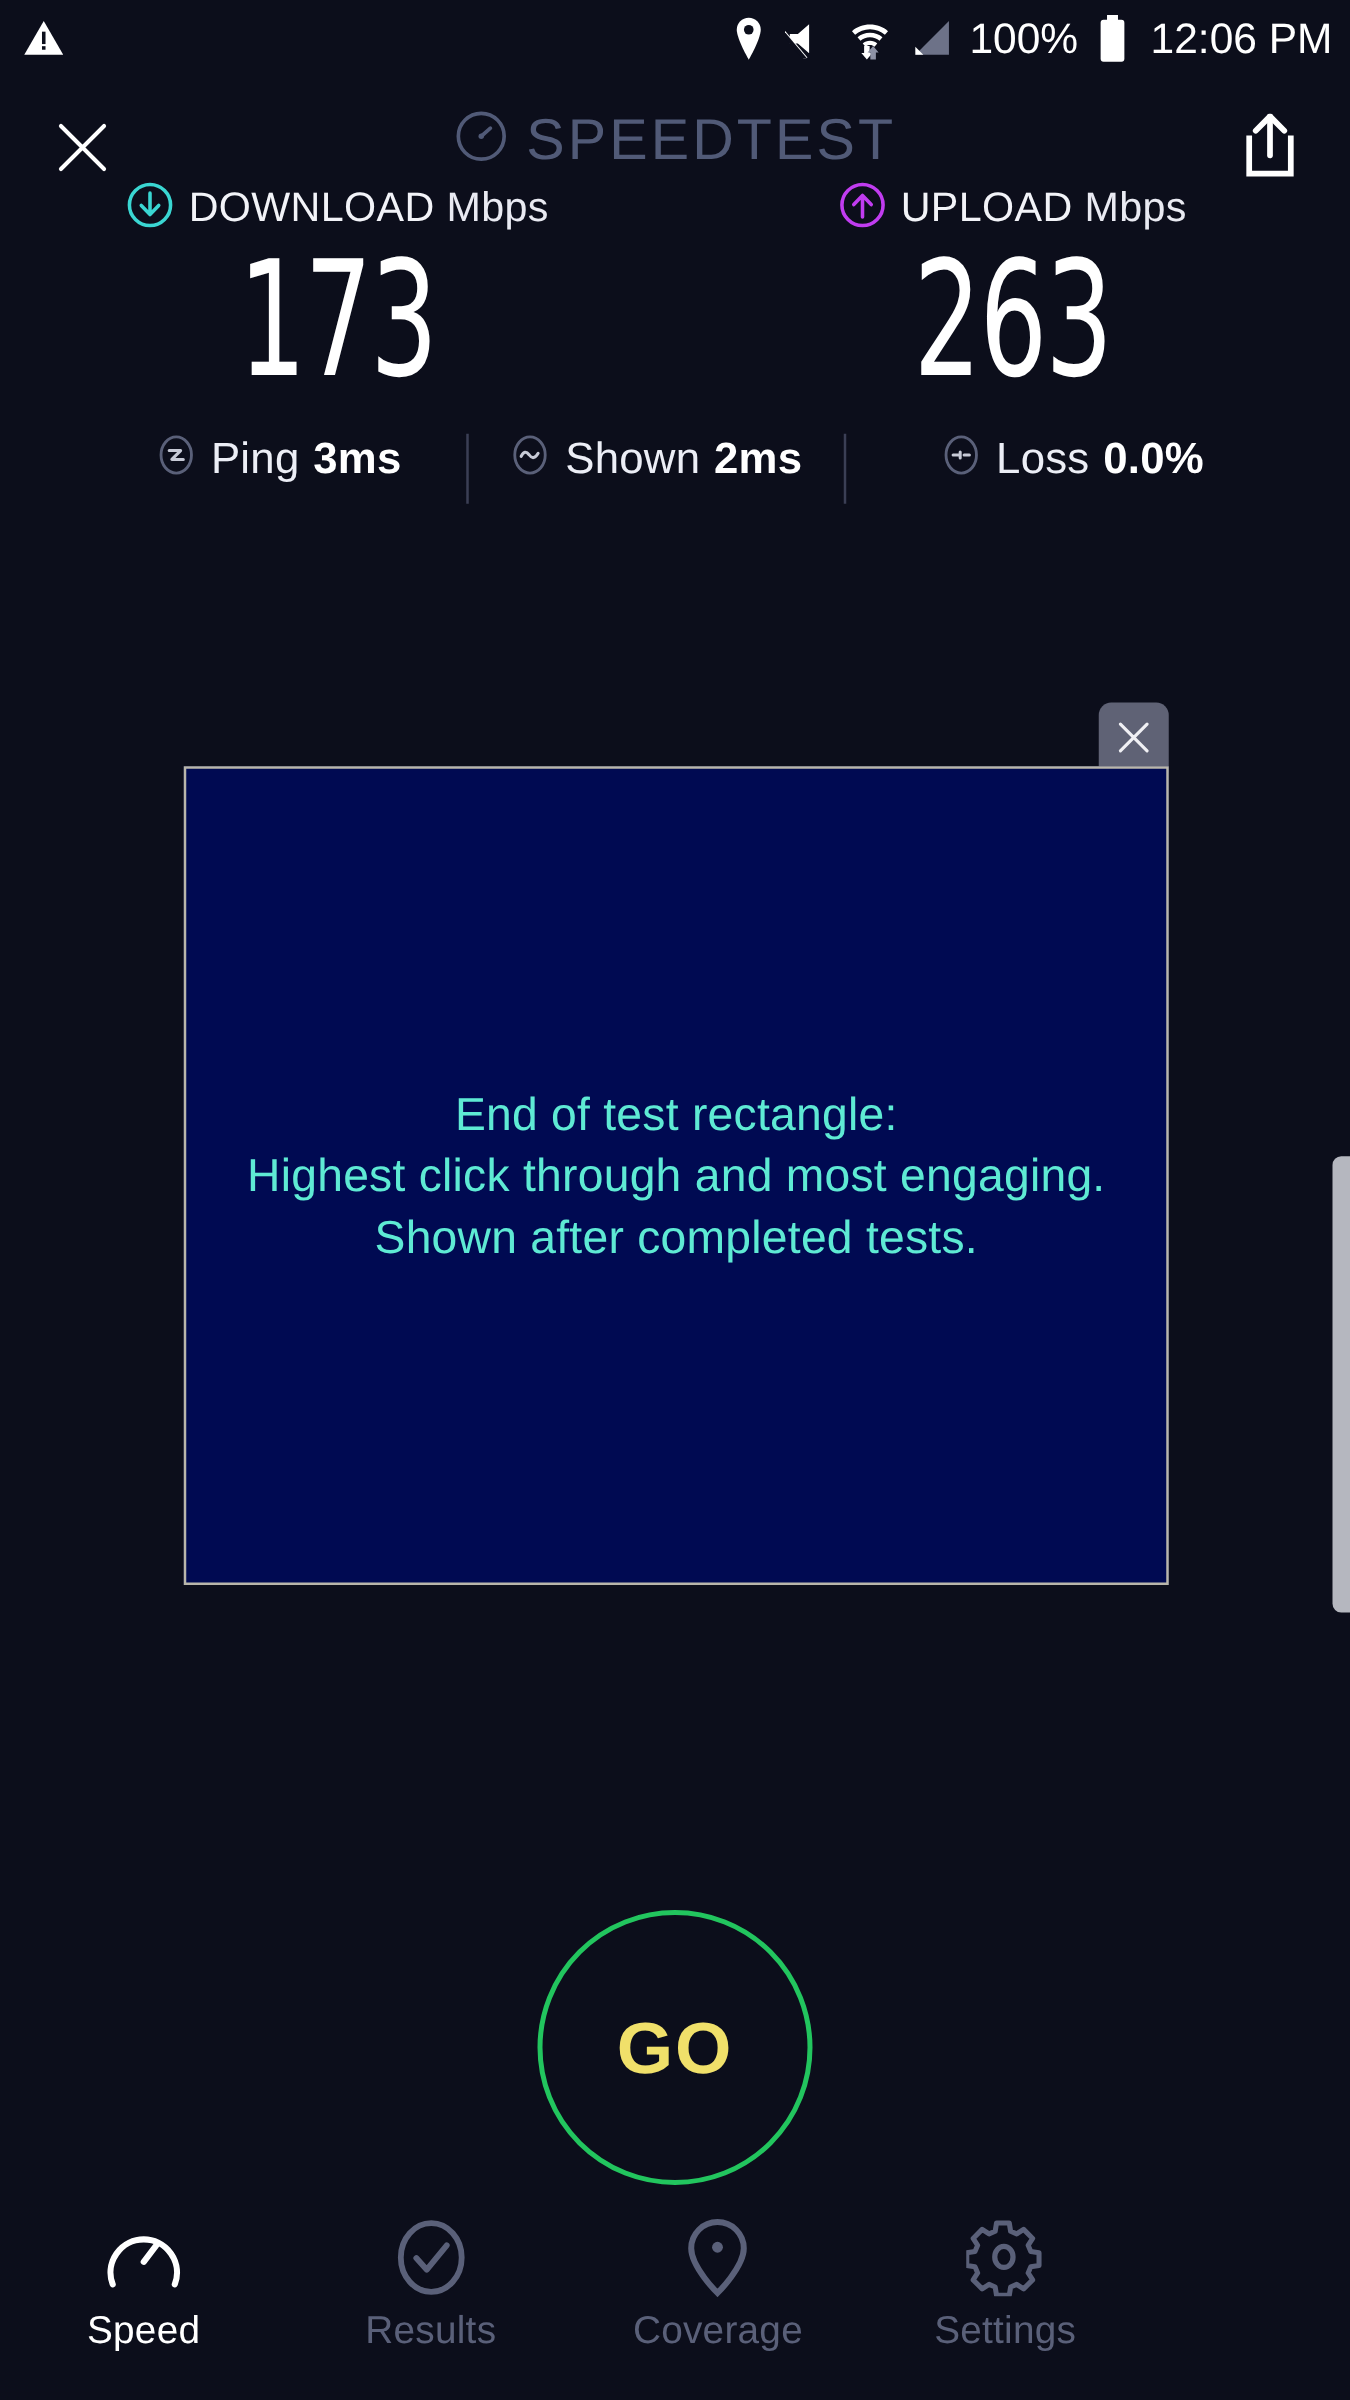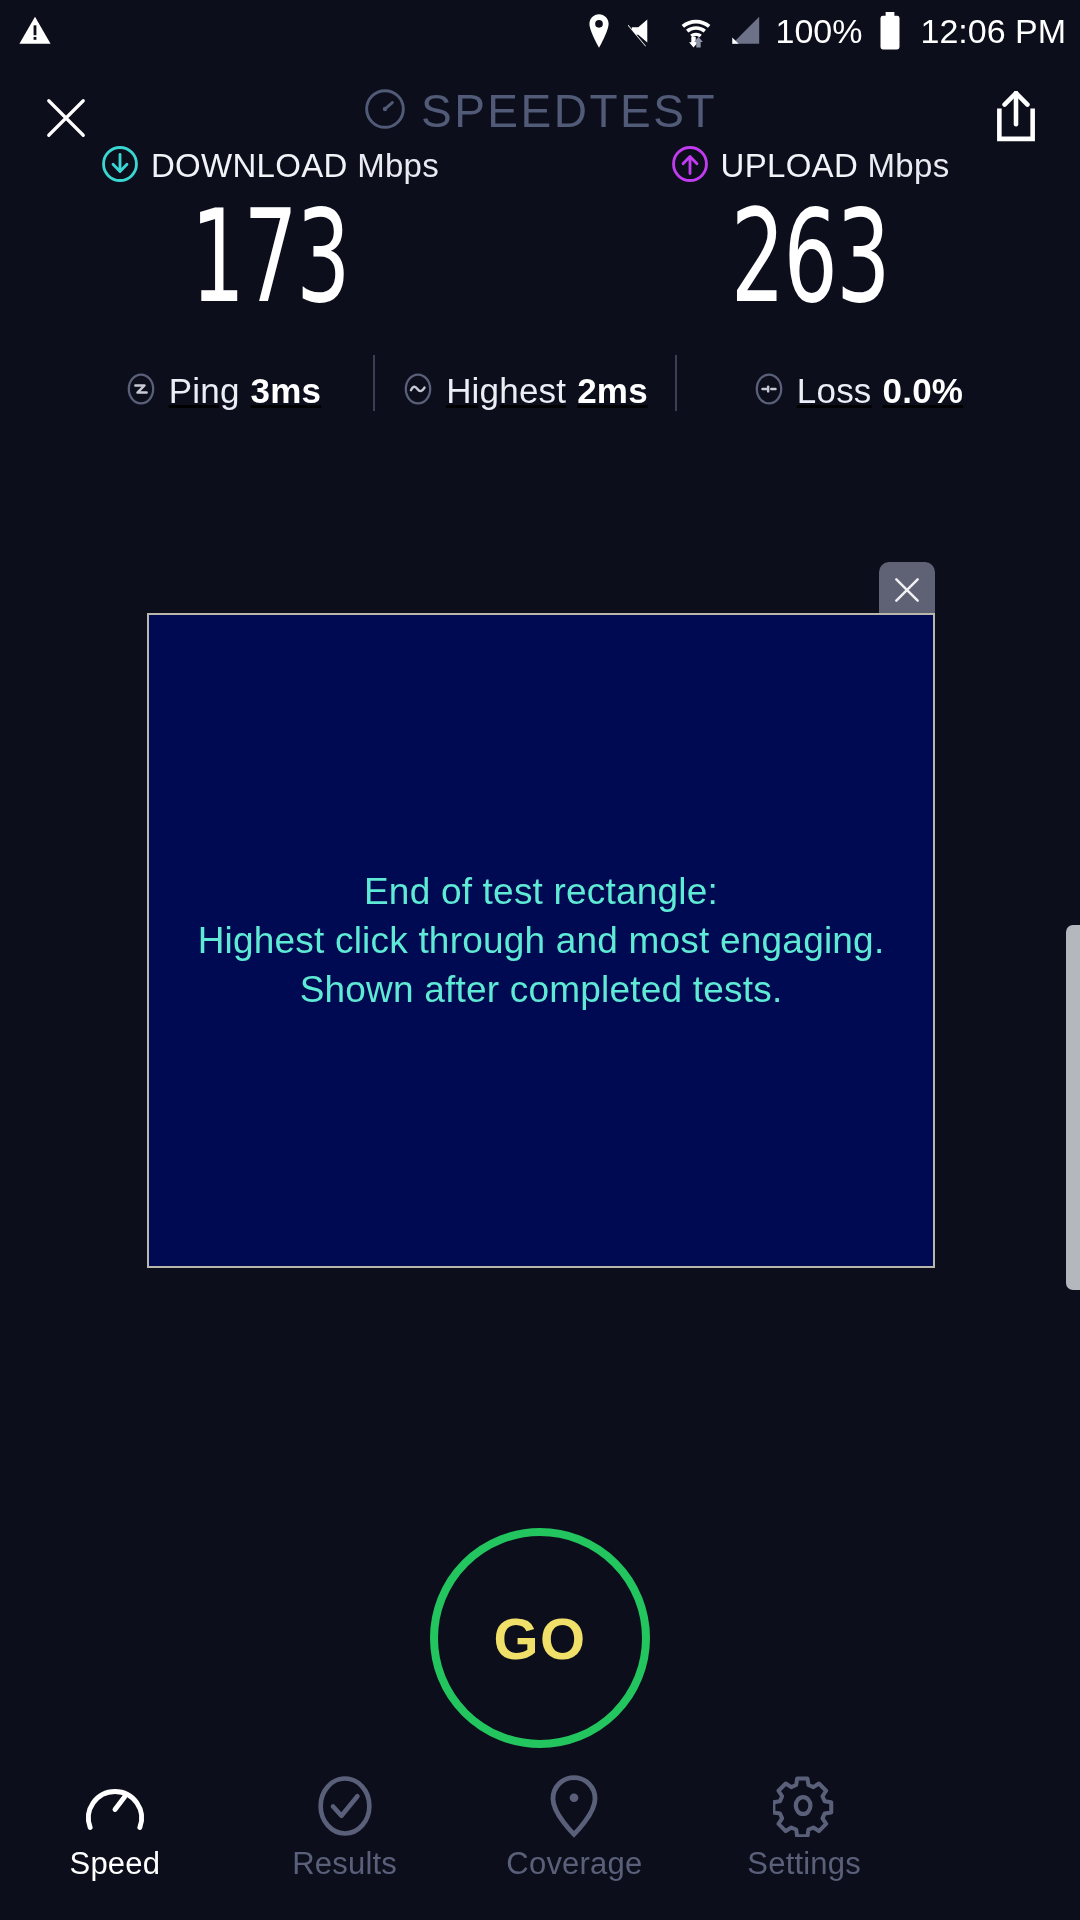--- a/index.html
+++ b/index.html
@@ -73,22 +73,22 @@
   .speed-value {
     font-size: 128px; line-height: 1.02; color: #ffffff;
     font-family: "DejaVu Sans Condensed","Liberation Sans", sans-serif;
     font-weight: 300; letter-spacing: -2px;
     transform: scaleX(.74); transform-origin: center top;
     margin-top: 2px;
   }
 
   #metrics-row {
     margin-top: 24px;
-    display: flex; align-items: flex-end; justify-content: center;
-    width: 1080px; height: 64px; text-decoration: underline;
+    display: flex; align-items: flex-start; justify-content: center;
+    width: 1080px; height: 64px;
   }
   .metric { display: flex; align-items: center; gap: 11px; }
   .metric .mlabel {
     font-size: 35px; color: #eceef6; font-weight: 400; letter-spacing: .2px;
   }
   .metric .mvalue {
     font-size: 35px; color: #ffffff; font-weight: 700; letter-spacing: .2px;
   }
   .metric-sep { width: 2px; height: 56px; background: #3b3f55; }
   #m-ping   { width: 300px; justify-content: center; }
@@ -120,21 +120,21 @@
     position: absolute; right: 0px; top: 925px;
     width: 14px; height: 365px;
     background: #b5b7bf;
     border-radius: 7px 0 0 7px;
   }
 
   
   #go-button {
     position: absolute; left: 430px; top: 1528px;
     width: 220px; height: 220px;
-    border: 8px solid #22c55e;
+    border: 4px solid #22c55e;
     border-radius: 50%;
     display: flex; align-items: center; justify-content: center;
     background: transparent;
   }
   #go-label {
     font-size: 58px; font-weight: 700; color: #f0e06a;
     letter-spacing: 1.5px;
   }
 
   
@@ -279,21 +279,21 @@
 
       <div class="metric-sep"></div>
 
       <div class="metric" id="m-jitter">
         <span>
           <svg width="34" height="34" viewBox="0 0 24 24">
             <ellipse cx="12" cy="12" rx="8.6" ry="10.2" fill="none" stroke="#5a6079" stroke-width="1.6"></ellipse>
             <path d="M7 12.8 Q9 8.5 11.6 12 Q14 15.4 16.6 11" stroke="#c7cad6" stroke-width="1.7" fill="none" stroke-linecap="round"></path>
           </svg>
         </span>
-        <span class="mlabel">Highest</span>
+        <span class="mlabel">Shown</span>
         <span class="mvalue">2ms</span>
       </div>
 
       <div class="metric-sep"></div>
 
       <div class="metric" id="m-loss">
         <span>
           <svg width="34" height="34" viewBox="0 0 24 24">
             <ellipse cx="12" cy="12" rx="8.6" ry="10.2" fill="none" stroke="#5a6079" stroke-width="1.6"></ellipse>
             <path d="M7.4 12 H10.6 M13.6 12 H16.6" stroke="#c7cad6" stroke-width="1.7" stroke-linecap="round"></path>

